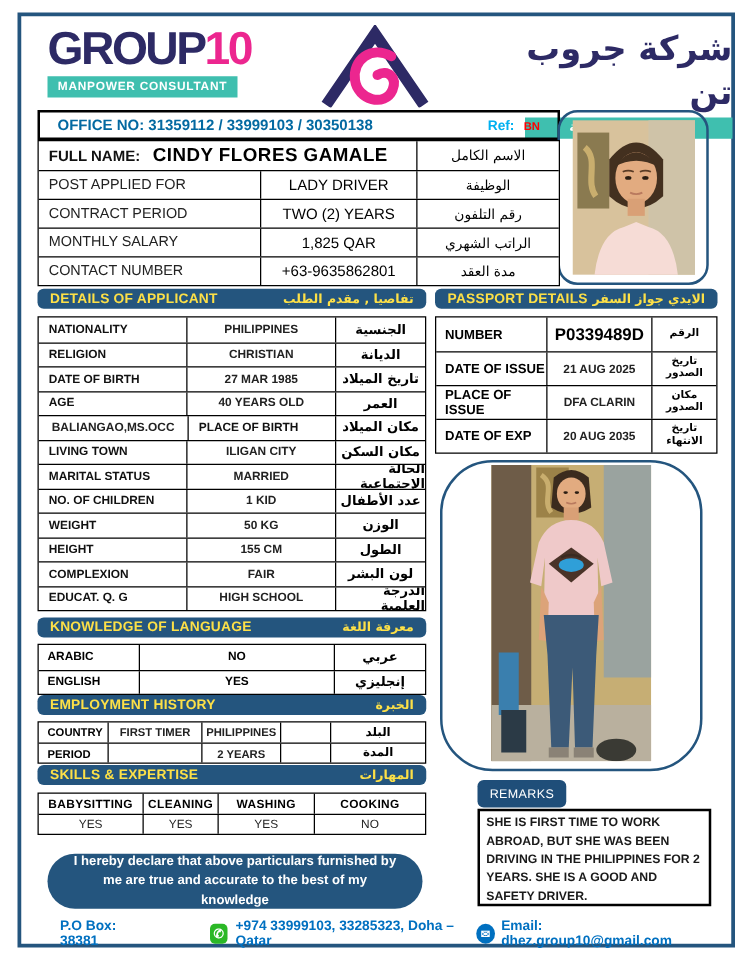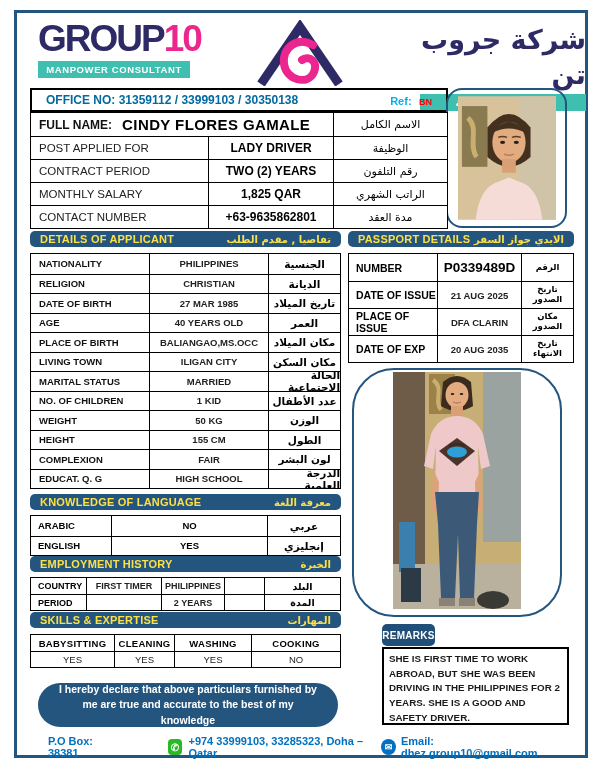--- a/index.html
+++ b/index.html
@@ -35,21 +35,21 @@
   .ar { direction:rtl; justify-content:center; font-family:"DejaVu Sans", sans-serif; font-weight:bold; }
 
   
   .main-tbl { left:30px; top:112px; width:418px; }
   .main-tbl .trow { height:23px; }
   .mt-combined { flex:1; padding-left:8px; }
   .fn-label { font-size:12px; font-weight:bold; color:#111; }
   .fn-value { font-size:15px; font-weight:900; letter-spacing:.4px; margin-left:10px; color:#000; }
   .mt-label { width:145px; padding-left:8px; font-size:11.5px; color:#222; }
   .mt-value { flex:1; justify-content:center; font-size:11.5px; font-weight:bold; color:#000; }
-  .mt-value.heavy { font-weight:700; font-size:12px;margin-left:32px; }
+  .mt-value.heavy { font-weight:400; font-size:12px;margin-left:32px; }
   .mt-ar { width:114px; font-size:11px; font-weight:normal; font-family:"DejaVu Sans", sans-serif; }
 
   
   .sec-hdr { position:absolute; height:16px; background:#24557E; border-radius:5px; color:#fde047; display:flex; align-items:center; justify-content:space-between; padding:0 10px; }
   .sec-hdr .en { font-size:11px; font-weight:bold; letter-spacing:.2px; }
   .sec-hdr .ar-t { font-size:10px; font-weight:bold; direction:rtl; font-family:"DejaVu Sans", sans-serif; }
 
   
   .app-tbl { left:30px; top:253px; width:311px; }
   .app-tbl .trow { height:19.5px; }
@@ -87,21 +87,21 @@
   .pp-label { width:88px; padding-left:7px; font-size:10.5px; font-weight:bold; }
   .pp-value { flex:1; justify-content:center; font-size:9.5px; font-weight:bold; color:#222; }
   .pp-tbl div.trow:first-of-type .pp-value { font-size:13.5px; font-weight:800; color:#000; }
   .pp-ar { width:52px; font-size:8.5px; text-align:center; line-height:1.15; }
   .pp-ar span { width:100%; }
 
   
   .photo-box { position:absolute; left:352px; top:368px; width:210px; height:249px; border:2px solid #24557E; border-radius:42px; display:flex; justify-content:center; padding-top:2px; overflow:hidden; }
 
   
-  .remarks-badge { position:absolute; left:382px; top:624px; width:53px; height:22px; background:#1F4E79; border-radius:5px; color:#fff; font-size:10px; font-weight:bold; display:flex; align-items:center; justify-content:center; letter-spacing:.3px; }
+  .remarks-badge { position:absolute; left:382px; top:624px; width:71px; height:22px; background:#1F4E79; border-radius:5px; color:#fff; font-size:10px; font-weight:normal; display:flex; align-items:center; justify-content:center; letter-spacing:.3px; }
   .remarks-box { position:absolute; left:382px; top:647px; width:187px; height:78px; border:2px solid #000; padding:3px 5px; font-size:9.8px; font-weight:600; line-height:1.5; color:#1a1a1a; }
 
   
   .declaration { position:absolute; left:38px; top:683px; width:300px; height:44px; background:#24557E; border-radius:22px; color:#fff; font-size:10.5px; font-weight:600; display:flex; align-items:center; justify-content:center; text-align:center; padding:0 16px; line-height:1.45; }
 
   
   .footer { position:absolute; left:30px; top:736px; width:532px; height:22px; display:flex; align-items:center; color:#0070C0; font-weight:bold; font-size:11px; }
   .po-box { margin-left:18px; }
   .phone-group { margin-left:46px; display:flex; align-items:center; gap:6px; }
   .email-group { margin-left:auto; display:flex; align-items:center; gap:5px; }
@@ -219,22 +219,22 @@
         <div class="tc ar ap-ar">تاريخ الميلاد</div>
       </div>
 
       <div class="trow">
         <div class="tc ap-label">AGE</div>
         <div class="tc ap-value">40 YEARS OLD</div>
         <div class="tc ar ap-ar">العمر</div>
       </div>
 
       <div class="trow">
+        <div class="tc ap-value">BALIANGAO,MS.OCC</div>
         <div class="tc ap-label">PLACE OF BIRTH</div>
-        <div class="tc ap-value">BALIANGAO,MS.OCC</div>
         <div class="tc ar ap-ar">مكان الميلاد</div>
       </div>
 
       <div class="trow">
         <div class="tc ap-label">LIVING TOWN</div>
         <div class="tc ap-value">ILIGAN CITY</div>
         <div class="tc ar ap-ar">مكان السكن</div>
       </div>
 
       <div class="trow">

